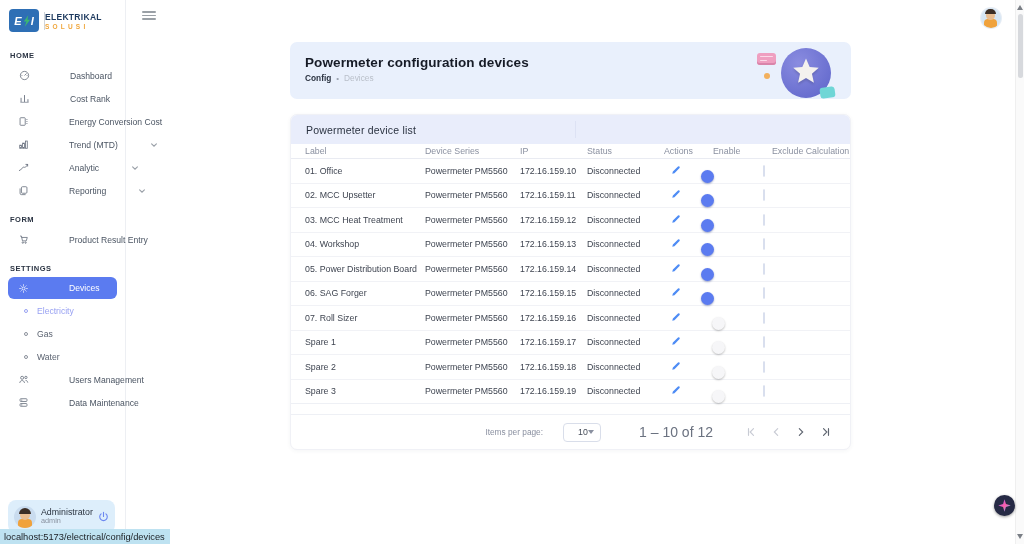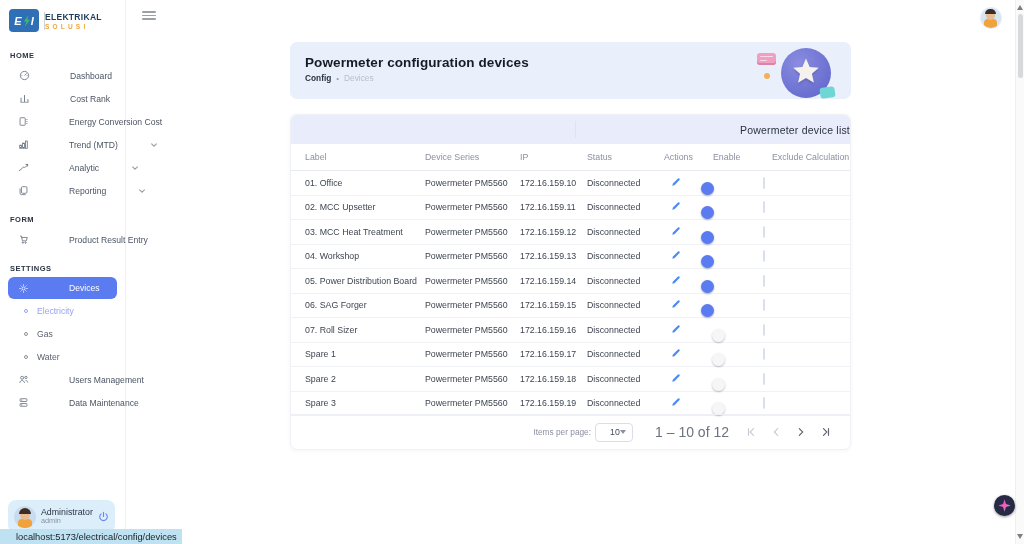--- a/index.html
+++ b/index.html
@@ -82,63 +82,63 @@
     border-radius:3px; box-shadow:inset 0 -2px 0 #d985aa; }
   .il-card i { display:block; height:1.5px; background:#fbd9e8; margin:2.5px 3px 0; border-radius:1px; }
   .il-card i:last-child { width:7px; }
   .il-dot { position:absolute; left:9px; top:27px; width:6px; height:6px; border-radius:50%; background:#f2b05e; }
   .il-teal { position:absolute; right:2px; bottom:0; width:15px; height:11px; background:#6fd6d6; border-radius:3px; transform:rotate(-8deg); }
 
   
   .table-card { position:absolute; left:290px; top:114px; width:561px; height:336px;
     background:#fff; border:1px solid #f0f1f6; border-radius:7px;
     box-shadow:0 1px 4px rgba(40,50,80,.05); overflow:hidden; }
-  .tc-titlebar { position:relative; height:29px; background:#e9edfb; display:flex; align-items:center;justify-content:flex-end; }
+  .tc-titlebar { position:relative; height:29px; background:#e9edfb; display:flex; align-items:center; }
   .tc-title { font-size:10.5px; color:#2a3240; margin-left:15px; letter-spacing:.2px; }
   .tc-div { position:absolute; left:50.8%; top:6px; bottom:6px; width:1px; background:#dde2f4; }
 
   .trow { display:grid; grid-template-columns:120px 95px 67px 77px 49px 59px 1fr;
     padding-left:14px; align-items:center; }
-  .thead { height:27px; border-bottom:1px solid #e9ebf2; color:#8a90a0; font-size:8.8px; }
+  .thead { height:15px; border-bottom:1px solid #e9ebf2; color:#8a90a0; font-size:8.8px; }
   .tr { height:24.5px; border-bottom:1px solid #f1f2f6; font-size:8.8px; color:#3e4450; }
   .tr:last-of-type { border-bottom:1px solid #eef0f5; }
   .cell-pencil { margin-left:7px; display:inline-flex; cursor:pointer; color:#4e8cf5; }
 
   .toggle { position:relative; width:23px; height:11px; border-radius:6px; cursor:pointer; }
   .toggle.on { background:#a8baf6; }
   .toggle.on .knob { position:absolute; right:-1px; top:-1px; width:13px; height:13px; border-radius:50%;
     background:#5b7bf0; box-shadow:0 1px 2px rgba(30,50,120,.4); }
   .toggle.off { background:#e7e8ec; }
   .toggle.off .knob { position:absolute; left:-1px; top:-1px; width:13px; height:13px; border-radius:50%;
     background:#f6f6f8; box-shadow:0 1px 2px rgba(0,0,0,.25); }
 
   .cbx { width:10px; height:10px; border:1px solid #d9dfee; border-radius:2.5px; background:#fff;
     cursor:pointer; margin-left:-9px; }
 
   .tfoot { position:absolute; bottom:0; left:0; right:0; height:35px; border-top:1px solid #eef0f5;
-    display:flex; align-items:center; justify-content:flex-end; padding-right:16px; gap:4px; }
+    display:flex; align-items:center; justify-content:flex-end; padding-right:16px; gap:20px; }
   .pp-label { font-size:8.3px; color:#8a90a0; }
   .pp-select { width:38px; height:19px; border:1px solid #d9deea; border-radius:4px; display:flex;
     align-items:center; justify-content:space-between; padding:0 14px; cursor:pointer; }
   .pp-val { font-size:8.8px; color:#454c58; }
   .pp-caret { width:0; height:0; border-left:3px solid transparent; border-right:3px solid transparent;
     border-top:4px solid #8a90a0; }
   .pp-range { font-size:14px; color:#6b7280; margin-left:18px; }
   .pg-btns { display:flex; align-items:center; gap:9px; margin-left:10px; }
   .pg-btn { width:16px; height:16px; display:inline-flex; align-items:center; justify-content:center; cursor:pointer; }
   .pg-btn.disabled { color:#c8cbd4; cursor:default; }
   .pg-btn.enabled { color:#5f6570; }
 
   
   .fab-star { position:absolute; left:994px; top:495px; width:21px; height:21px; border-radius:50%;
     background:#262a45; display:flex; align-items:center; justify-content:center; cursor:pointer; z-index:60;
     box-shadow:0 1px 3px rgba(0,0,0,.4); }
   .status-bar { position:absolute; left:0; bottom:0; height:15px; background:#bee2f1;
     display:flex; align-items:center; padding:0 5px 0 4px; z-index:70; }
-  .status-bar span { font-size:9.3px; color:#1b1f24;margin-left:12px; }
+  .status-bar span { font-size:9.3px; color:#1b1f24; }
 
   svg { display:block; }
 </style>
 </head>
 <body>
 
 <div class="sidebar">
   <div class="logo">
     <div class="logo-mark">
       <span class="lm-letter">E</span>

